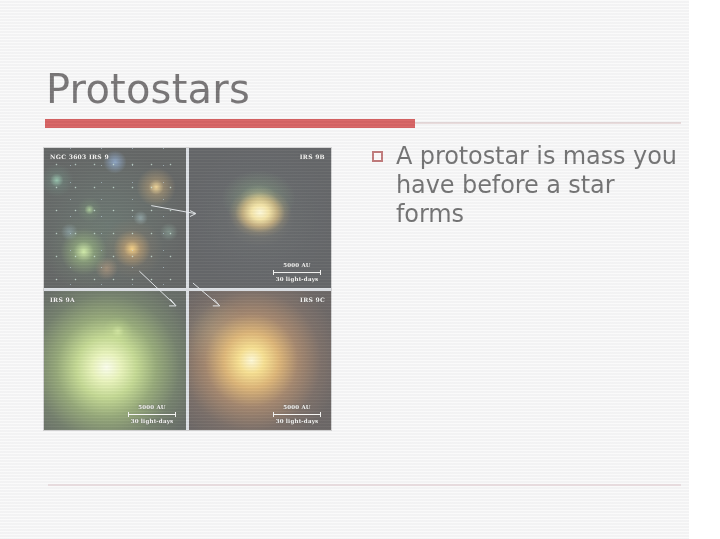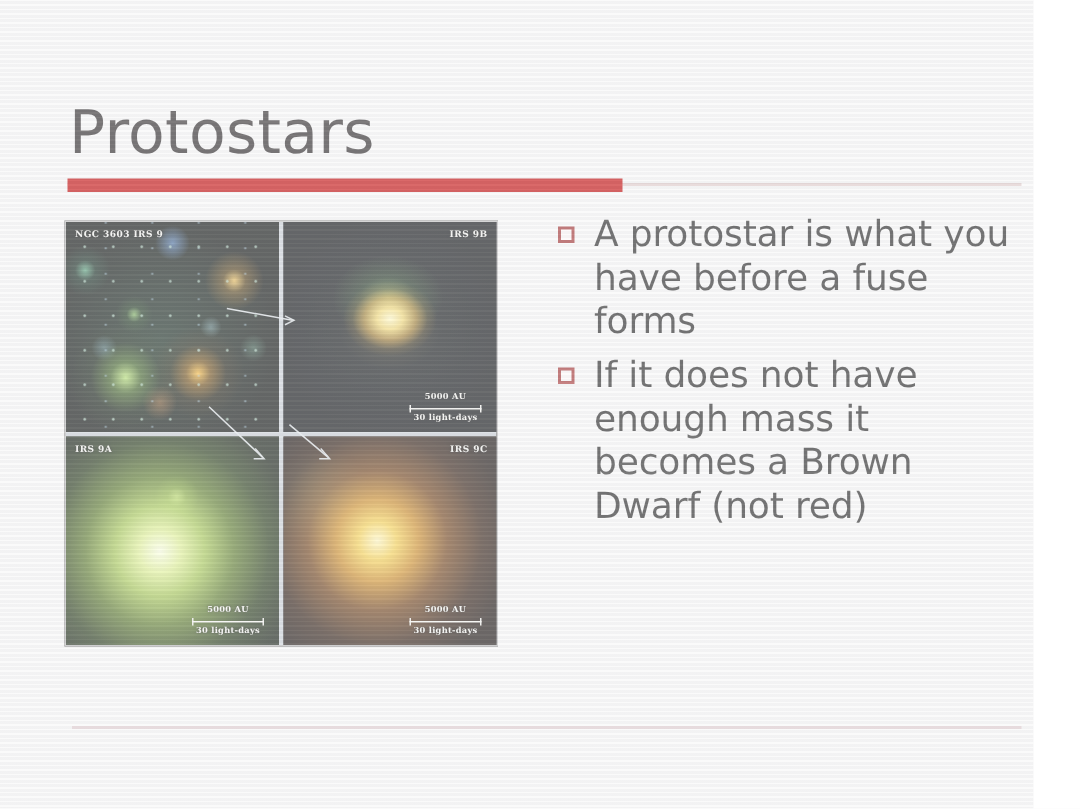--- a/index.html
+++ b/index.html
@@ -333,26 +333,22 @@
         <line x1="150" y1="136" x2="176" y2="158"></line>
         <polyline points="171,152 177,159 170,159"></polyline>
       </g>
     </svg>
   </div>
 
   <div class="bullets">
 
     <div class="bullet">
       <span class="bullet-marker"></span>
-      <span class="bullet-text">A protostar is what you have before a fuse forms</span>
+      <span class="bullet-text">A protostar is mass you have before a star forms</span>
     </div>
 
 
-    <div class="bullet">
-      <span class="bullet-marker"></span>
-      <span class="bullet-text">If it does not have enough mass it becomes a Brown Dwarf (not red)</span>
-    </div>
 
   </div>
 
   <div class="footer-rule"></div>
 
 </div>
 
 </body></html>

